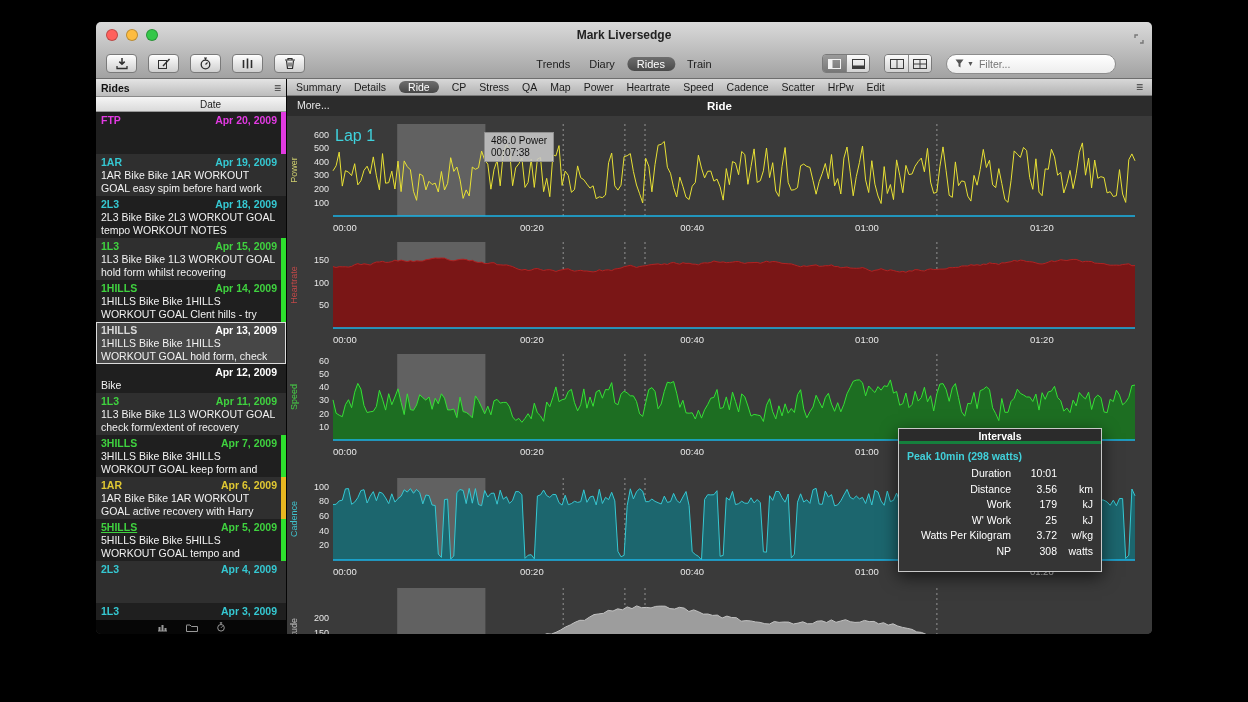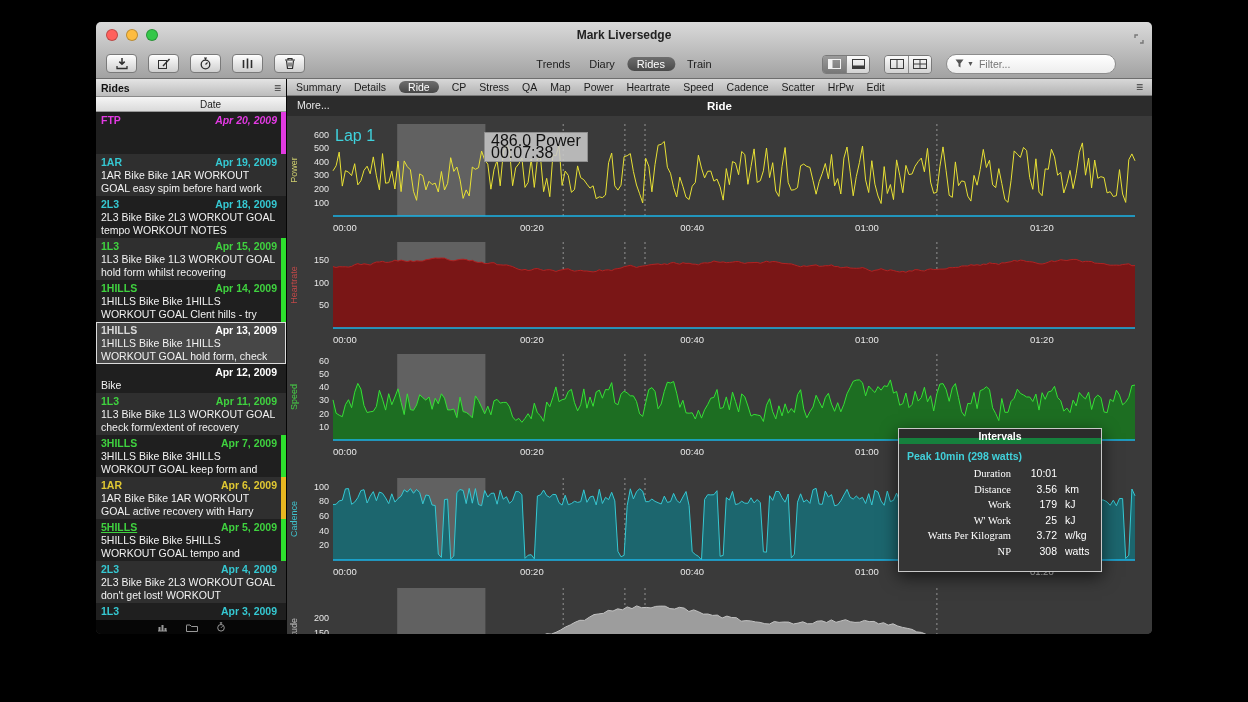--- a/index.html
+++ b/index.html
@@ -31,21 +31,21 @@
   .toolbar { height:31px; display:flex; align-items:center; padding:0 10px; position:relative; }
   .tbtn {
     width:31px; height:19px; border:1px solid #7a7a7a; border-radius:4px;
     background:linear-gradient(#fefefe,#cfcfcf); margin-right:11px;
     display:flex; align-items:center; justify-content:center;
     box-shadow:inset 0 1px 0 rgba(255,255,255,0.6);
   }
   .center-tabs { position:absolute; left:50%; transform:translateX(-50%); display:flex; align-items:center; gap:5px; }
   .tb-tab { font-size:11px; color:#1d1d1d; padding:1px 7px; cursor:default; }
   .tb-tab.pill { background:linear-gradient(#6e6e6e,#494949); color:#fff; border-radius:9px; padding:1px 10px; }
-  .right-ctrls { margin-left:auto; display:flex; align-items:flex-end; gap:14px; margin-right:26px;padding-left:21px; }
+  .right-ctrls { margin-left:auto; display:flex; align-items:center; gap:14px; margin-right:26px;padding-left:21px; }
   .seg { display:flex; border:1px solid #7a7a7a; border-radius:4px; overflow:hidden; }
   .seg-btn { width:23px; height:17px; background:linear-gradient(#fbfbfb,#d2d2d2); display:flex; align-items:center; justify-content:center; }
   .seg-btn + .seg-btn { border-left:1px solid #8a8a8a; }
   .seg-btn.sel { background:linear-gradient(#9b9b9b,#777); }
   .filter-wrap {
     width:170px; height:20px; border-radius:10px; border:1px solid #8d8d8d;
     background:linear-gradient(#ffffff,#ededed); display:flex; align-items:center; padding:0 8px; gap:3px;
   }
   .filter-wrap input {
     border:0; outline:0; background:transparent; width:110px;
@@ -85,35 +85,35 @@
   .ct-tab.pill { background:linear-gradient(#6e6e6e,#474747); color:#fff; border-radius:8px; padding:0 9px; }
   .ride-bar { height:20px; background:#2c2c2c; position:relative; }
   .more-btn { position:absolute; left:10px; top:3px; font-size:10.5px; color:#e8e8e8; }
   .page-title { text-align:center; line-height:20px; font-size:11.5px; font-weight:bold; color:#fff; }
   .charts { flex:1; position:relative; overflow:hidden; background:#3a3a3a; }
   .chart { position:absolute; left:0; width:865px; }
 
   .lap-label { position:absolute; left:48px; top:3px; font-size:16px; color:#3fd2dc; }
   .power-tip {
     position:absolute; left:197px; top:8px; background:rgba(200,200,200,0.88);
-    border:1px solid #8f8f8f; color:#111; font-size:16px; line-height:12px; padding:2px 6px;
+    border:1px solid #8f8f8f; color:#111; font-size:10px; line-height:12px; padding:2px 6px;
   }
 
   
   .ivl-pop {
     position:absolute; left:611px; top:312px; width:204px;
     background:#353535; border:1px solid #c9c9c9; box-shadow:0 5px 16px rgba(0,0,0,0.6);
   }
-  .ivl-title { height:15px; background:#2b2b2b; border-bottom:6px solid #15803d; text-align:center; font-size:10.5px; line-height:15px; color:#fff; font-weight:bold; }
+  .ivl-title { height:15px; background:#2b2b2b; border-bottom:3px solid #15803d; text-align:center; font-size:10.5px; line-height:15px; color:#fff; font-weight:bold; }
   .ivl-body { padding:5px 8px 12px; }
   .ivl-head { color:#41d0da; font-weight:bold; font-size:10.5px; margin:1px 0 4px; }
   .ivl-row { display:grid; grid-template-columns:110px 40px auto; font-size:10.5px; color:#fff; line-height:15.5px; }
-  .ivl-label { text-align:right; padding-right:6px;font-family:Liberation Serif, serif; }
+  .ivl-label { text-align:right; padding-right:6px; }
   .ivl-val { text-align:right; }
-  .ivl-unit { padding-left:8px; }
+  .ivl-unit { padding-left:8px;text-align:right; }
 </style>
 </head>
 <body>
 
 <div class="window">
 
   <div class="chrome">
     <div class="titlebar">
       <div class="lights">
         <span class="light red"></span>
@@ -215,21 +215,21 @@
         <span class="burger">≡</span>
       </div>
       <div class="col-head">
         <span class="col1">Workout Code</span>
         <span class="col2">Date</span>
       </div>
       <div class="ride-list" id="ride-list">
           <div class="ride-row">
             <div class="r1">
               <span style="color: rgb(226, 58, 226);">FTP</span>
-              <span style="color: rgb(226, 58, 226); font-style: italic;">Apr 20, 2009</span>
+              <span style="color: rgb(226, 58, 226);">Apr 20, 2009</span>
             </div>
             <span class="strip" style="background: rgb(226, 58, 226);"></span>
           </div>
           <div class="ride-row alt">
             <div class="r1">
               <span style="color: rgb(53, 200, 210);">1AR</span>
               <span style="color: rgb(53, 200, 210);">Apr 19, 2009</span>
             </div>
             <div class="desc">1AR Bike Bike 1AR WORKOUT GOAL easy spim before hard work</div>
           </div>
@@ -299,21 +299,20 @@
               <span style="color: rgb(63, 210, 63);">Apr 5, 2009</span>
             </div>
             <div class="desc">5HILLS Bike Bike 5HILLS WORKOUT GOAL tempo and mountains! weight</div>
             <span class="strip" style="background: rgb(46, 224, 46);"></span>
           </div>
           <div class="ride-row alt">
             <div class="r1">
               <span style="color: rgb(53, 200, 210);">2L3</span>
               <span style="color: rgb(53, 200, 210);">Apr 4, 2009</span>
             </div>
-            <div class="desc">2L3 Bike Bike 2L3 WORKOUT GOAL don't get lost! WORKOUT</div>
           </div>
           <div class="ride-row">
             <div class="r1">
               <span style="color: rgb(53, 200, 210);">1L3</span>
               <span style="color: rgb(53, 200, 210);">Apr 3, 2009</span>
             </div>
             <div class="desc"></div>
           </div>
         </div>
       <div class="side-foot">

